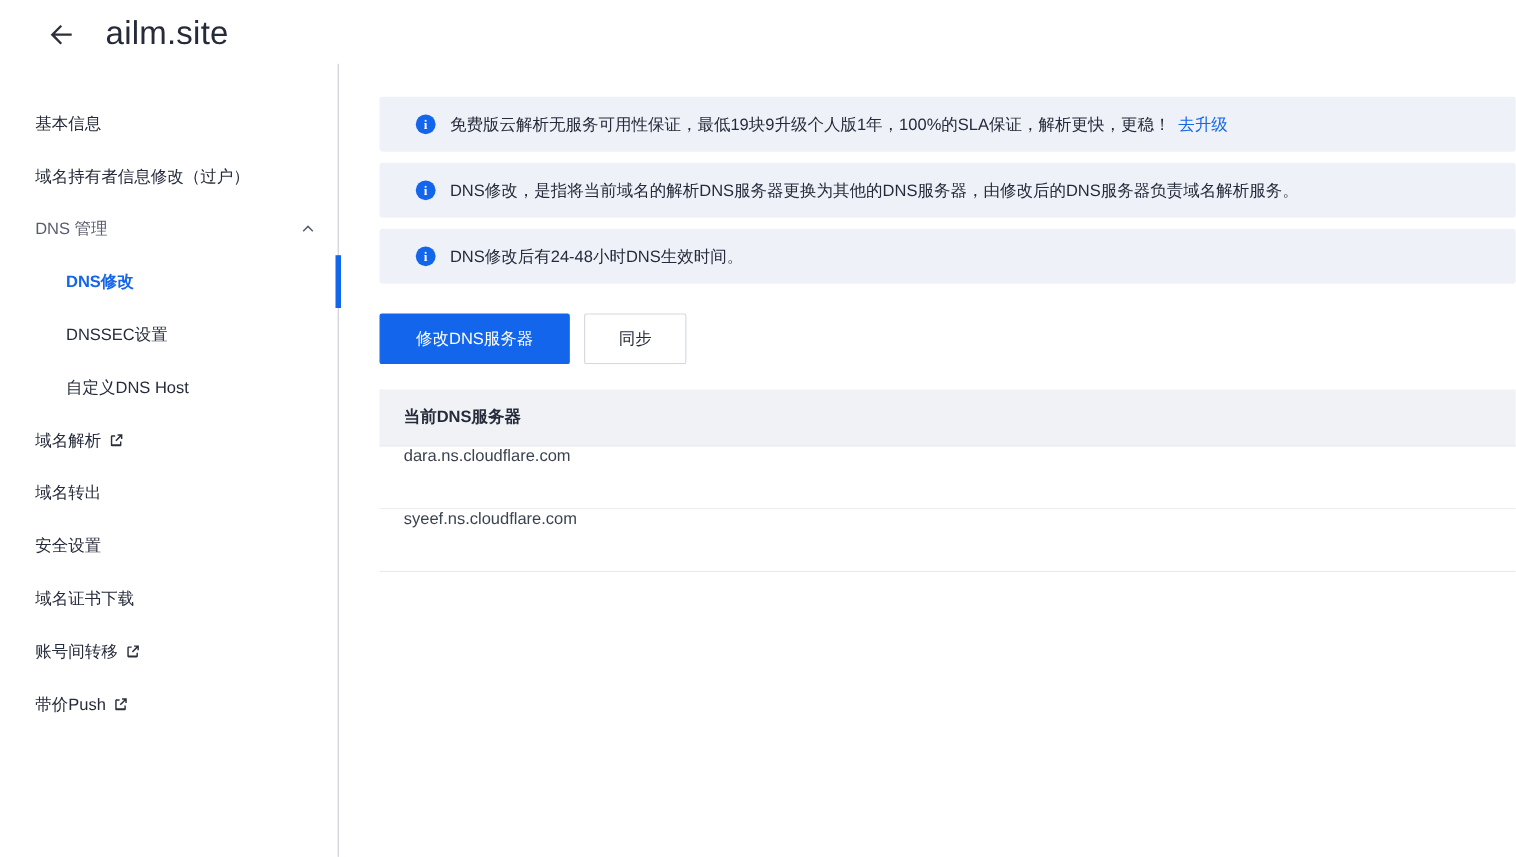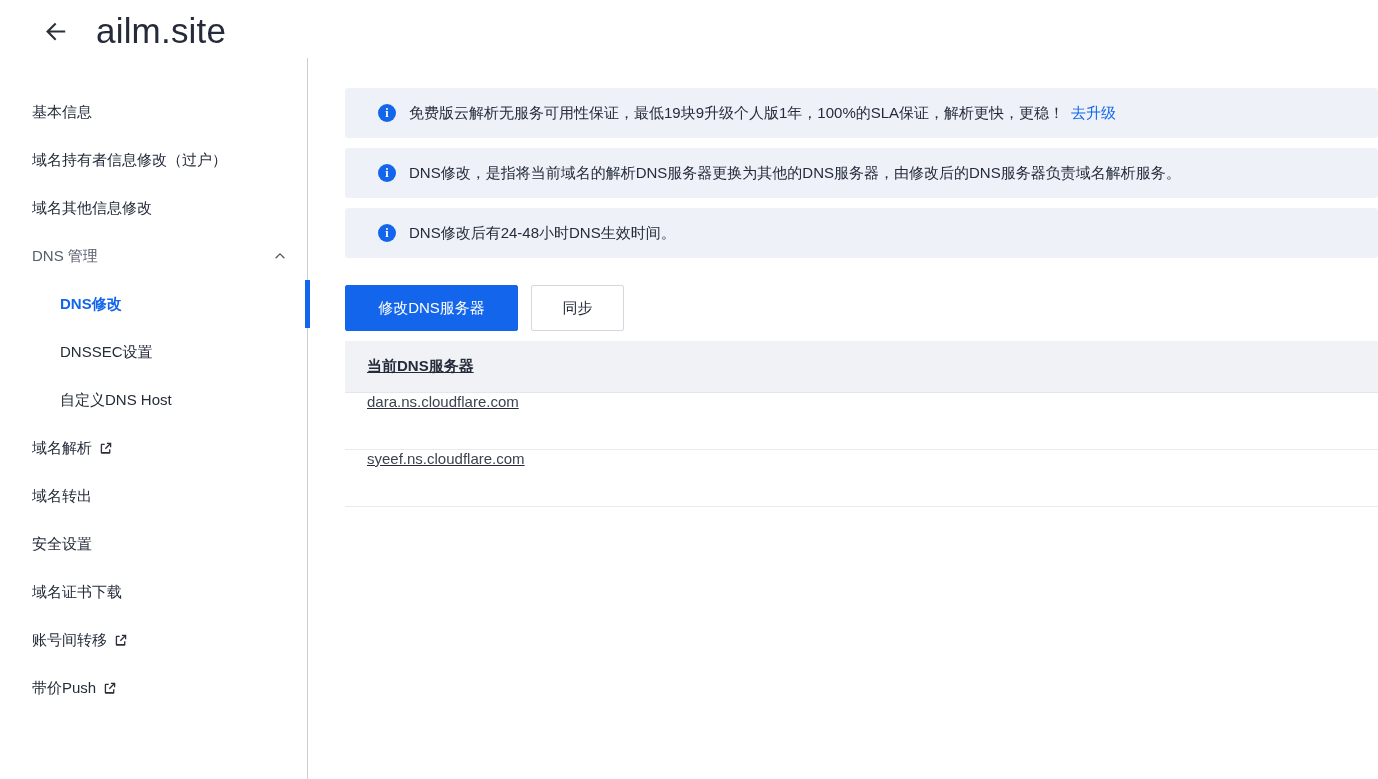--- a/index.html
+++ b/index.html
@@ -19,21 +19,21 @@
   }
   .back-btn {
     width: 28px; height: 28px;
     display: flex; align-items: center; justify-content: center;
     cursor: pointer;
     flex: 0 0 auto;
   }
   .back-btn svg { display: block; }
   .page-title {
     margin-left: 28px;
-    font-size: 35px;
+    font-size: 30px;
     font-weight: 400;
     color: #252b3a;
     letter-spacing: 0.2px;
     text-align: right;
   }
 
   
   .layout { display: flex; height: 721px; }
 
   
@@ -120,21 +120,21 @@
     color: #ffffff;
   }
   .btn-secondary {
     min-width: 93px;
     padding: 0 26px;
     background: #ffffff;
     border: 1px solid #d3d7de;
     color: #252b3a;
   }
 
-  .dns-table { margin-top: 10px; text-decoration: underline; }
+  .dns-table { margin-top: 23px; }
   .dns-table .thead {
     height: 52px;
     background: #f0f2f6;
     display: flex;
     align-items: center;
     padding-left: 22px;
     font-size: 15px;
     font-weight: 700;
     color: #252b3a;
     border-bottom: 1px solid #e3e6eb;
@@ -166,23 +166,20 @@
 
 <div class="layout">
 
   <nav class="sidebar">
     <div class="nav-item">
       <span>基本信息</span>
     </div>
     <div class="nav-item">
       <span>域名持有者信息修改（过户）</span>
     </div>
-    <div class="nav-item">
-      <span>域名其他信息修改</span>
-    </div>
 
     <div class="nav-item group">
       <span>DNS 管理</span>
       <span class="chevron">
         <svg width="14" height="14" viewBox="0 0 16 16" fill="none">
           <polyline points="3,10.5 8,5.5 13,10.5" stroke="#575d6c" stroke-width="1.5"></polyline>
         </svg>
       </span>
     </div>
 

